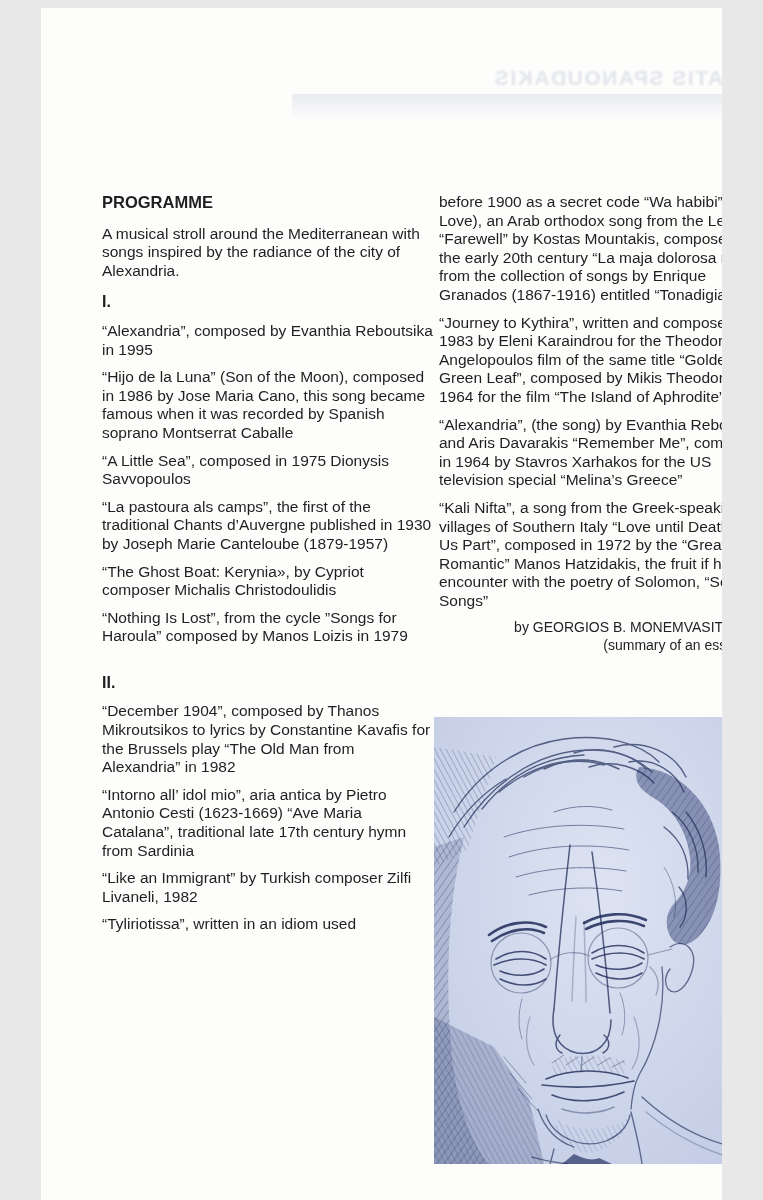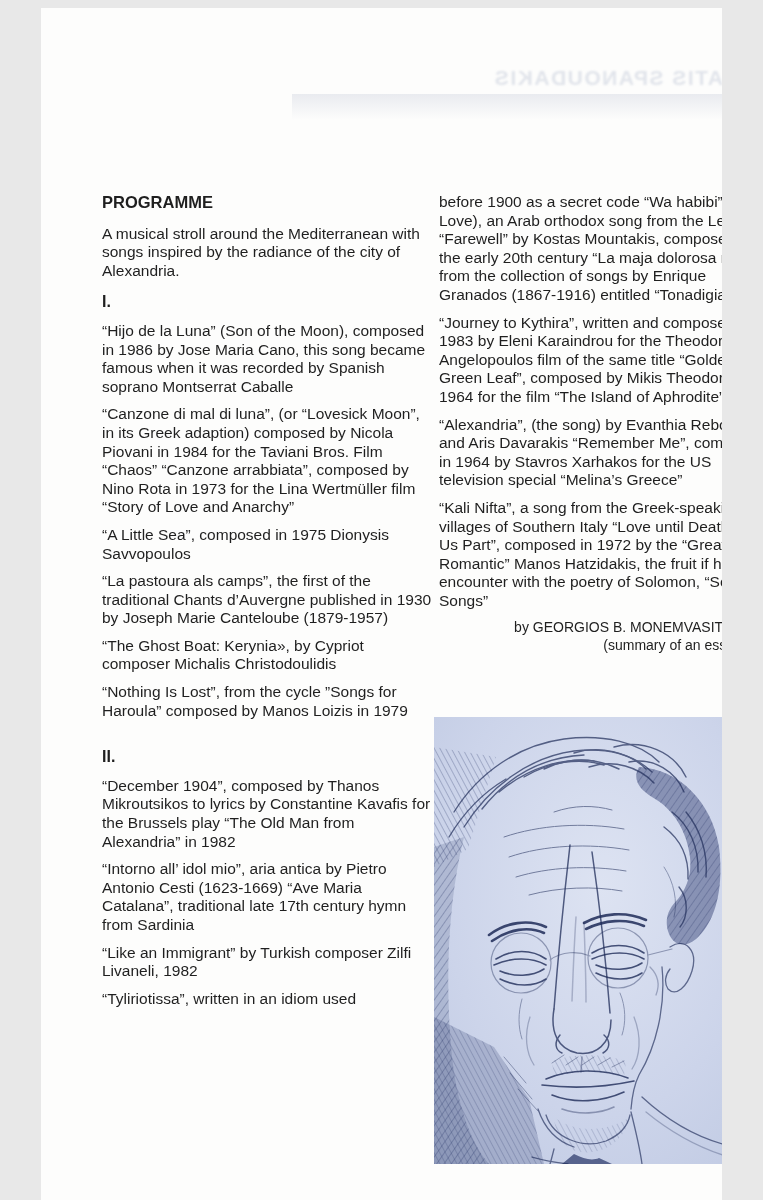--- a/index.html
+++ b/index.html
@@ -53,22 +53,22 @@
 
 <div class="page">
 
   <div class="ghost-header">STAMATIS SPANOUDAKIS</div>
   <div class="scan-shade-top"></div>
 
   <div class="col col-left">
     <h2>PROGRAMME</h2>
     <p>A musical stroll around the Mediterranean with songs inspired by the radiance of the city of Alexandria.</p>
     <h3>I.</h3>
+    <p>“Alexandria”, composed by Evanthia Reboutsika in 1995</p>
     <p>“Hijo de la Luna” (Son of the Moon), composed in 1986 by Jose Maria Cano, this song became famous when it was recorded by Spanish soprano Montserrat Caballe</p>
-    <p>“Canzone di mal di luna”, (or “Lovesick Moon”, in its Greek adaption) composed by Nicola Piovani in 1984 for the Taviani Bros. Film “Chaos” “Canzone arrabbiata”, composed by Nino Rota in 1973 for the Lina Wertmüller film “Story of Love and Anarchy”</p>
     <p>“A Little Sea”, composed in 1975 Dionysis Savvopoulos</p>
     <p>“La pastoura als camps”, the first of the traditional Chants d’Auvergne published in 1930 by Joseph Marie Canteloube (1879-1957)</p>
     <p>“The Ghost Boat: Kerynia», by Cypriot composer Michalis Christodoulidis</p>
     <p>“Nothing Is Lost”, from the cycle ”Songs for Haroula” composed by Manos Loizis in 1979</p>
     <h3 class="part2">II.</h3>
     <p>“December 1904”, composed by Thanos Mikroutsikos to lyrics by Constantine Kavafis for the Brussels play “The Old Man from Alexandria” in 1982</p>
     <p>“Intorno all’ idol mio”, aria antica by Pietro Antonio Cesti (1623-1669) “Ave Maria Catalana”, traditional late 17th century hymn from Sardinia</p>
     <p>“Like an Immigrant” by Turkish composer Zilfi Livaneli, 1982</p>
     <p>“Tyliriotissa”, written in an idiom used</p>
   </div>

